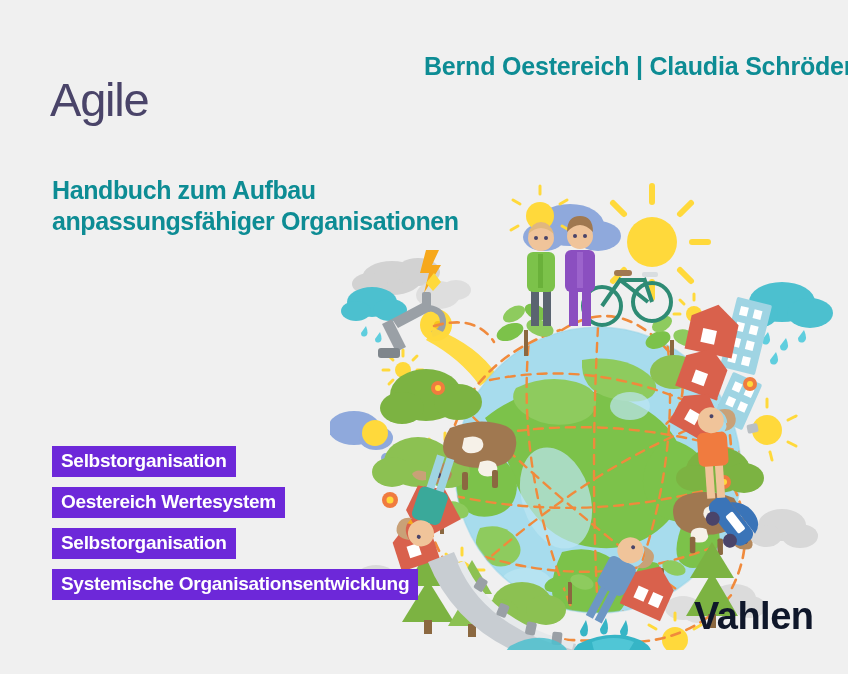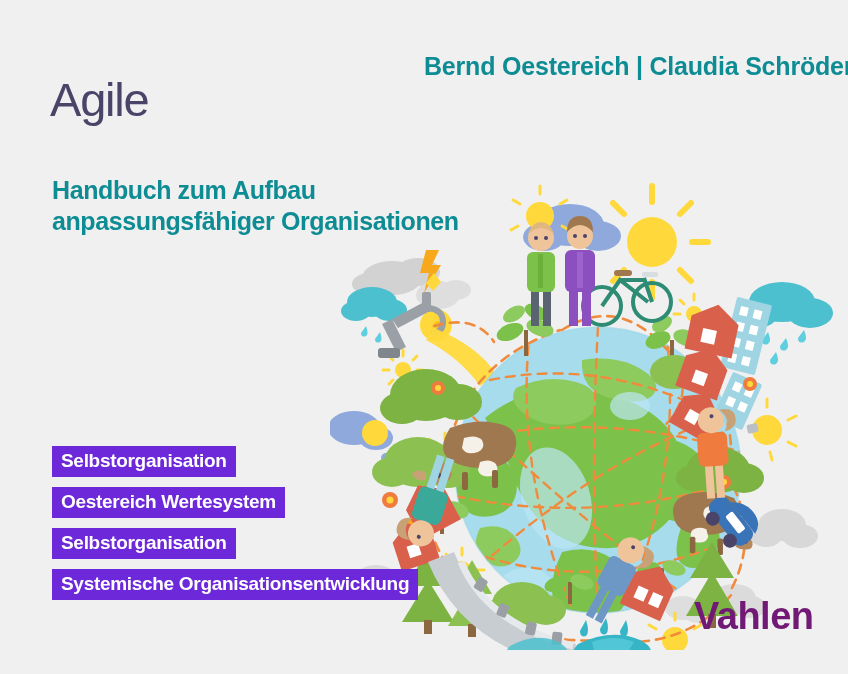--- a/index.html
+++ b/index.html
@@ -35,21 +35,21 @@
   #tags{position:absolute;left:52px;top:446px;}
   .tag{
     display:table;background:#6d28d9;color:#ffffff;
     font-size:19px;font-weight:bold;letter-spacing:-0.3px;
     padding:4px 9px 5px 9px;margin-bottom:10px;white-space:nowrap;
   }
 
   
   #publisher{
     position:absolute;left:694px;top:595px;
-    font-size:38px;font-weight:bold;color:#701a75;letter-spacing:-0.5px;
+    font-size:38px;font-weight:bold;color:#0f172a;letter-spacing:-0.5px;
   }
 
   
   #art{position:absolute;left:330px;top:180px;width:518px;height:470px;}
   #art svg{display:block;}
 </style>
 </head>
 <body>
 
 <div id="cover">

